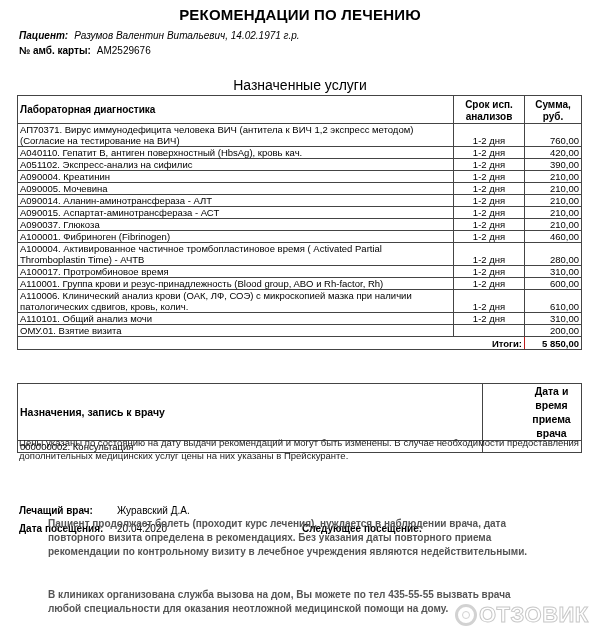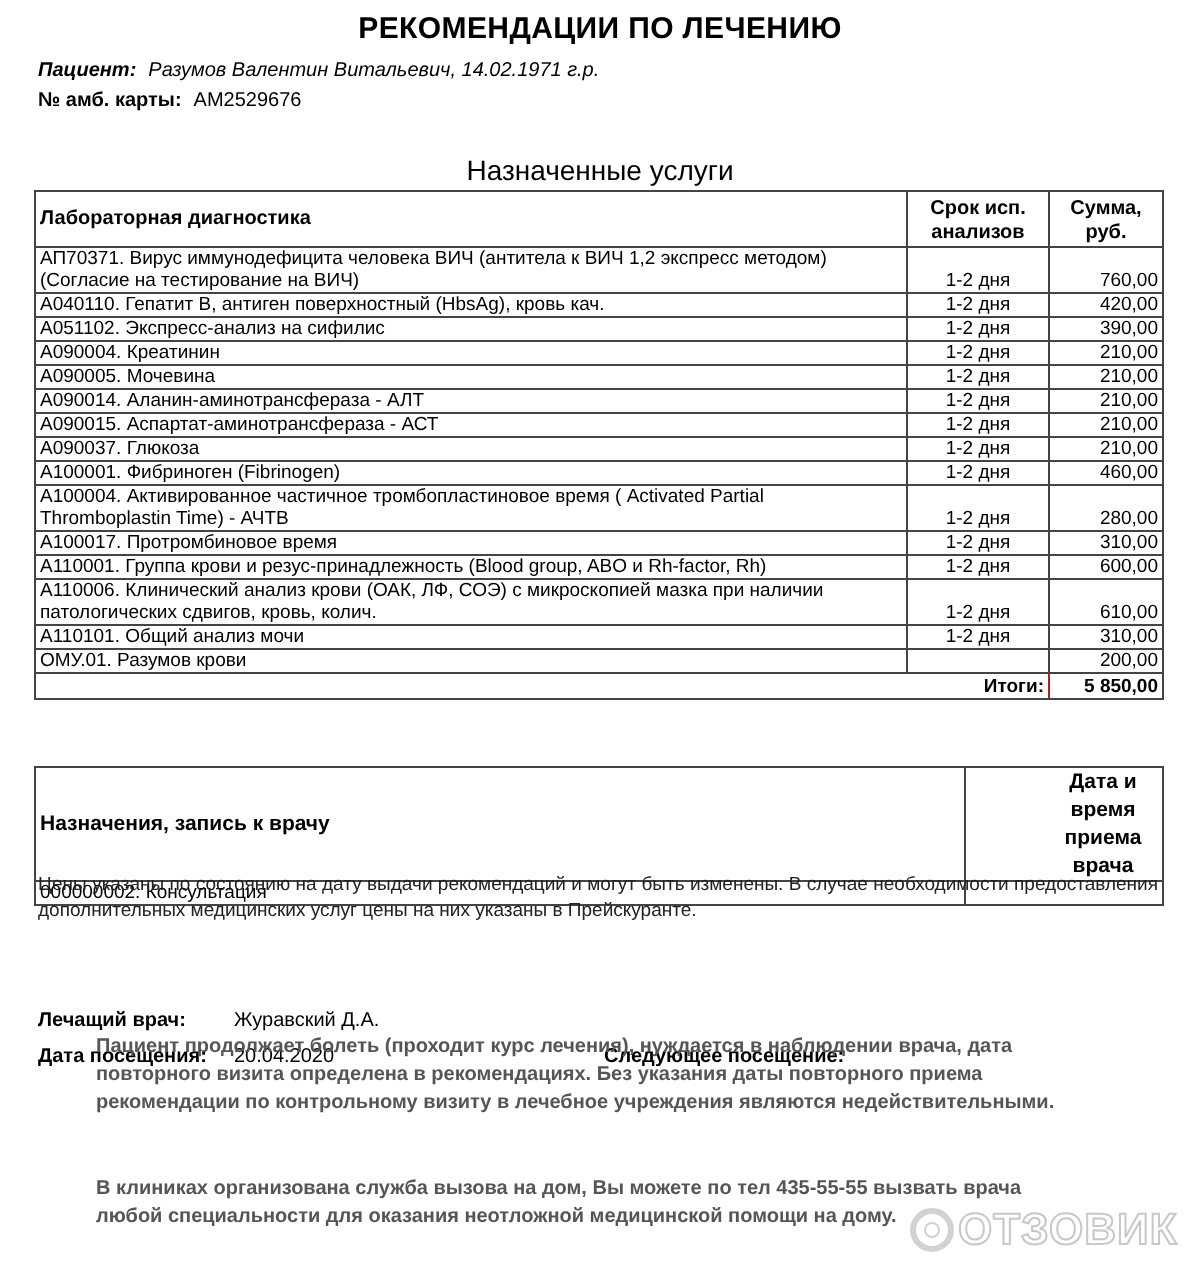--- a/index.html
+++ b/index.html
@@ -176,21 +176,21 @@
         <td><span>А110006. Клинический анализ крови (ОАК, ЛФ, СОЭ) с микроскопией мазка  при  наличии</span><br><span>патологических сдвигов, кровь, колич.</span></td>
         <td class="term">1-2 дня</td>
         <td class="sum">610,00</td>
       </tr>
       <tr>
         <td><span>А110101. Общий анализ мочи</span></td>
         <td class="term">1-2 дня</td>
         <td class="sum">310,00</td>
       </tr>
       <tr>
-        <td><span>ОМУ.01. Разумов крови</span></td>
+        <td><span>ОМУ.01. Взятие визита</span></td>
         <td class="term"></td>
         <td class="sum">200,00</td>
       </tr>
     </tbody>
   <tbody>
     <tr class="total">
       <td class="blank" style="border-right:none;"></td>
       <td class="total-label" style="border-left:none;">Итоги:</td>
       <td class="sum">5 850,00</td>
     </tr>

